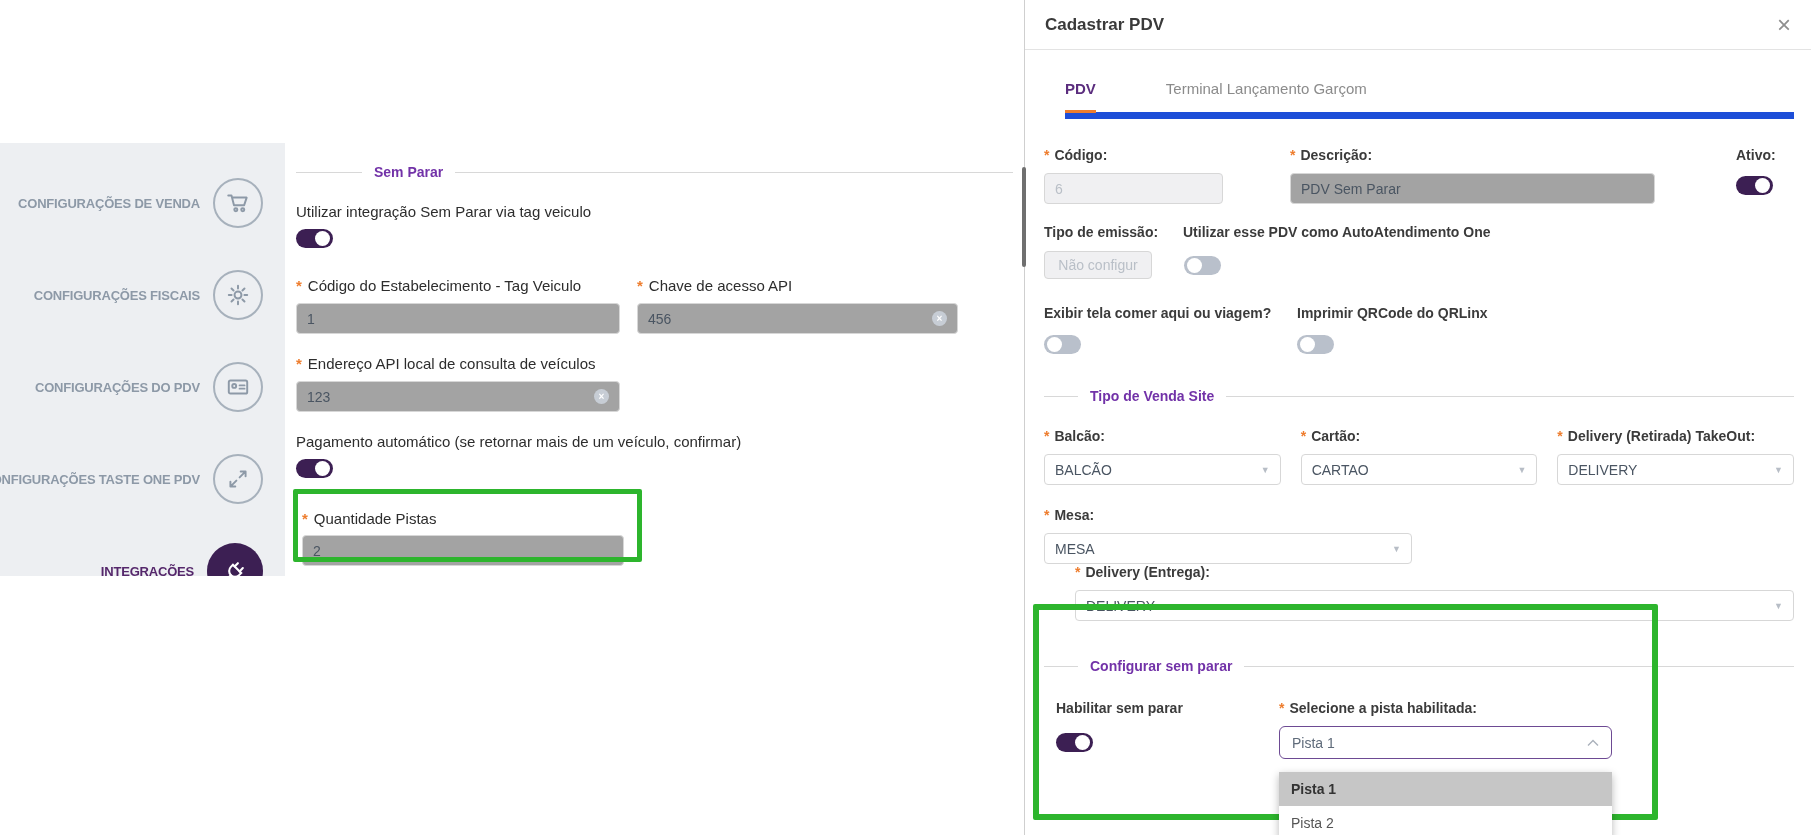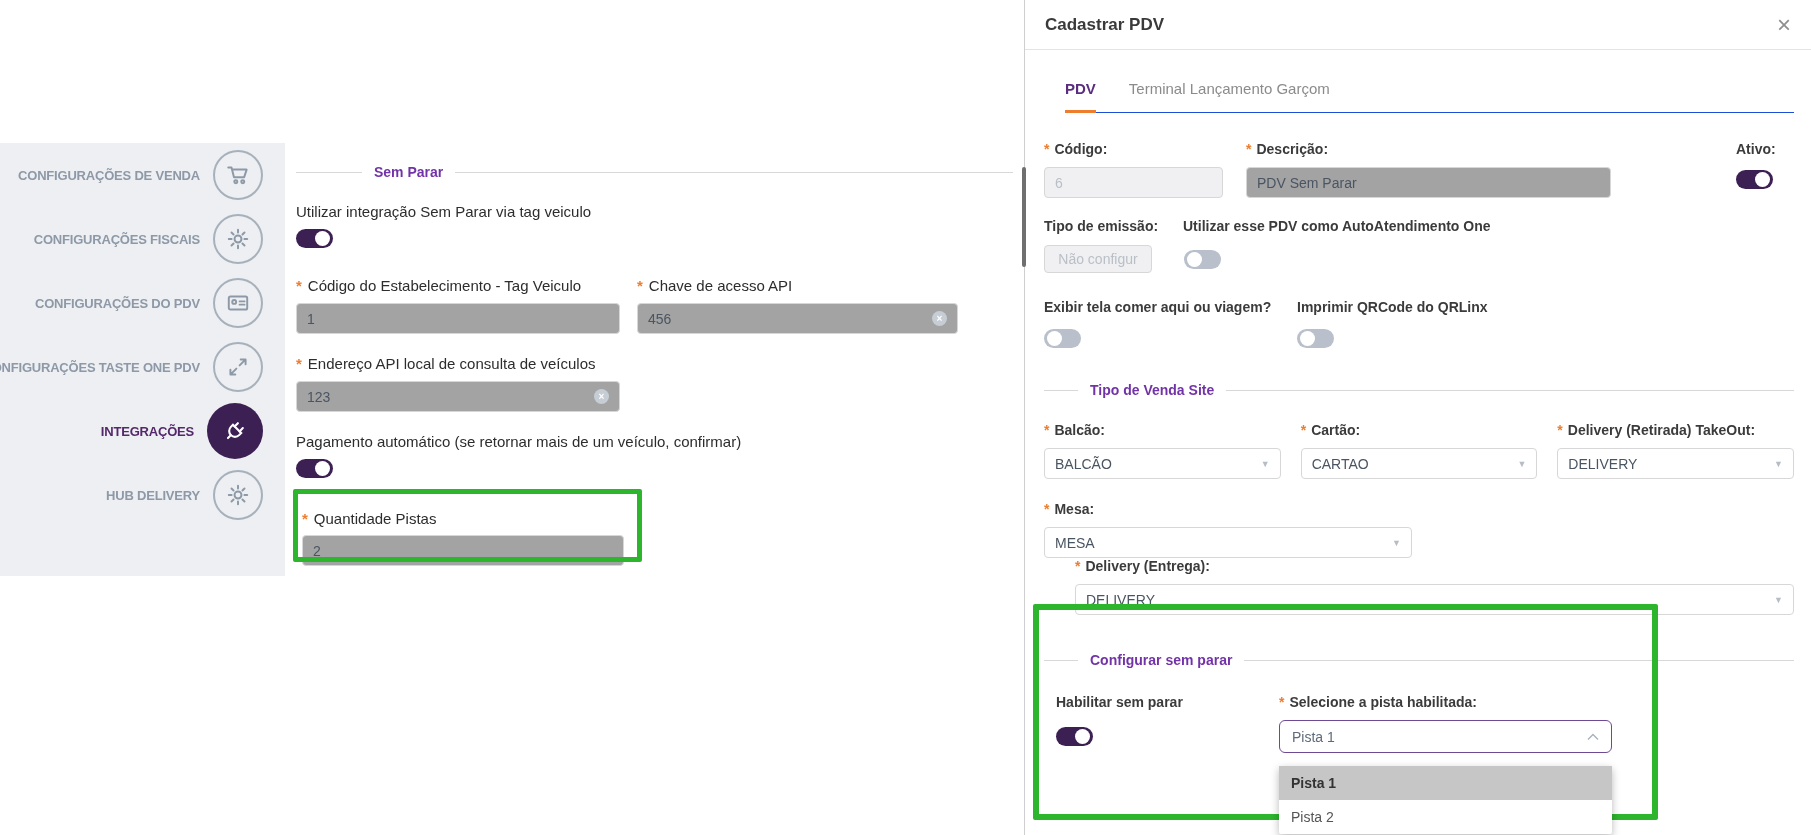--- a/index.html
+++ b/index.html
@@ -4,21 +4,21 @@
 <style>
   * { margin:0; padding:0; box-sizing:border-box; }
   html,body { width:1811px; height:835px; background:#fff; overflow:hidden;
               font-family:"Liberation Sans","DejaVu Sans",sans-serif; }
   .stage { position:relative; width:1811px; height:835px; background:#fff; }
 
   
   .sidebar { position:absolute; left:0; top:143px; width:285px; height:433px;
              background:#edeff2; overflow:hidden; }
   .side-item { height:64px; display:flex; align-items:center; justify-content:flex-end;
-               padding-right:22px; gap:13px; cursor:pointer; }
+               padding-right:22px; gap:13px; cursor:pointer;margin-top:28px; }
   .side-label { font-size:13px; font-weight:bold; color:#8d99a7; letter-spacing:-0.2px;
                 text-transform:uppercase; white-space:nowrap; }
   .side-circle { width:50px; height:50px; min-width:50px; border:2px solid #a7b1bc;
                  border-radius:50%; display:flex; align-items:center; justify-content:center;
                  background:transparent; }
   .side-circle svg { stroke:#8d99a7; }
   .side-item.active .side-label { color:#55276b; }
   .side-item.active .side-circle { width:56px; height:56px; min-width:56px;
                  background:#3c1f53; border:none; }
   .side-item.active .side-circle svg { stroke:#fff; }
@@ -49,21 +49,21 @@
 
   
   .drawer { position:absolute; left:1024px; top:0; width:787px; height:835px; background:#fff;
             border-left:1px solid #cfcfcf; }
   .scroll-thumb { position:absolute; left:1022px; top:167px; width:4px; height:100px;
             background:#6f6f6f; border-radius:2px; }
   .drawer-head { height:50px; display:flex; align-items:center; justify-content:space-between;
                  padding:0 20px; border-bottom:1px solid #e3e3e3; }
   .drawer-title { font-size:17px; font-weight:bold; color:#3a3a3a; }
   .close-x { font-size:24px; color:#8f8f8f; line-height:1; cursor:pointer; font-weight:300; }
-  .tabbar { margin:30px 17px 0 40px; display:flex; gap:33px; border-bottom:1px solid #1d4ed8; }
+  .tabbar { margin:30px 17px 0 40px; display:flex; gap:70px; border-bottom:7px solid #1d4ed8; }
   .tab { font-size:15px; padding-bottom:13px; cursor:pointer; white-space:nowrap; }
   .tab.active { color:#5b2d7e; font-weight:bold; border-bottom:3px solid #ee7d2e;
                 margin-bottom:-1px; }
   .tab.inactive { color:#8b8b8b; }
   .drawer-body { padding:16px 17px 0 19px; position:relative; }
   .dlbl { font-size:14px; font-weight:600; color:#3b3b3b; }
   .dlbl .ast { color:#ee7d2e; margin-right:5px; }
   .row { display:flex; }
   .sel { height:31px; border:1px solid #d7d7d7; border-radius:4px; display:flex;
          align-items:center; justify-content:space-between; padding:0 10px; cursor:pointer;
@@ -201,21 +201,21 @@
       <span class="close-x">×</span>
     </div>
 
     <div class="tabbar">
       <span class="tab active">PDV</span>
       <span class="tab inactive">Terminal Lançamento Garçom</span>
     </div>
 
     <div class="drawer-body">
 
-      <div class="row" style="margin-top:12px;">
+      <div class="row" style="margin-top:12px;gap:44px;">
         <div style="width:179px;">
           <div class="dlbl"><span class="ast">*</span><span>Código:</span></div>
           <div class="inp disabled" style="margin-top:10px;">
             <input disabled="" value="6" style="">
           </div>
         </div>
         <div style="width:365px; margin-left:23px;">
           <div class="dlbl"><span class="ast">*</span><span>Descrição:</span></div>
           <div class="inp" style="margin-top:10px;">
             <input value="PDV Sem Parar" style="">

